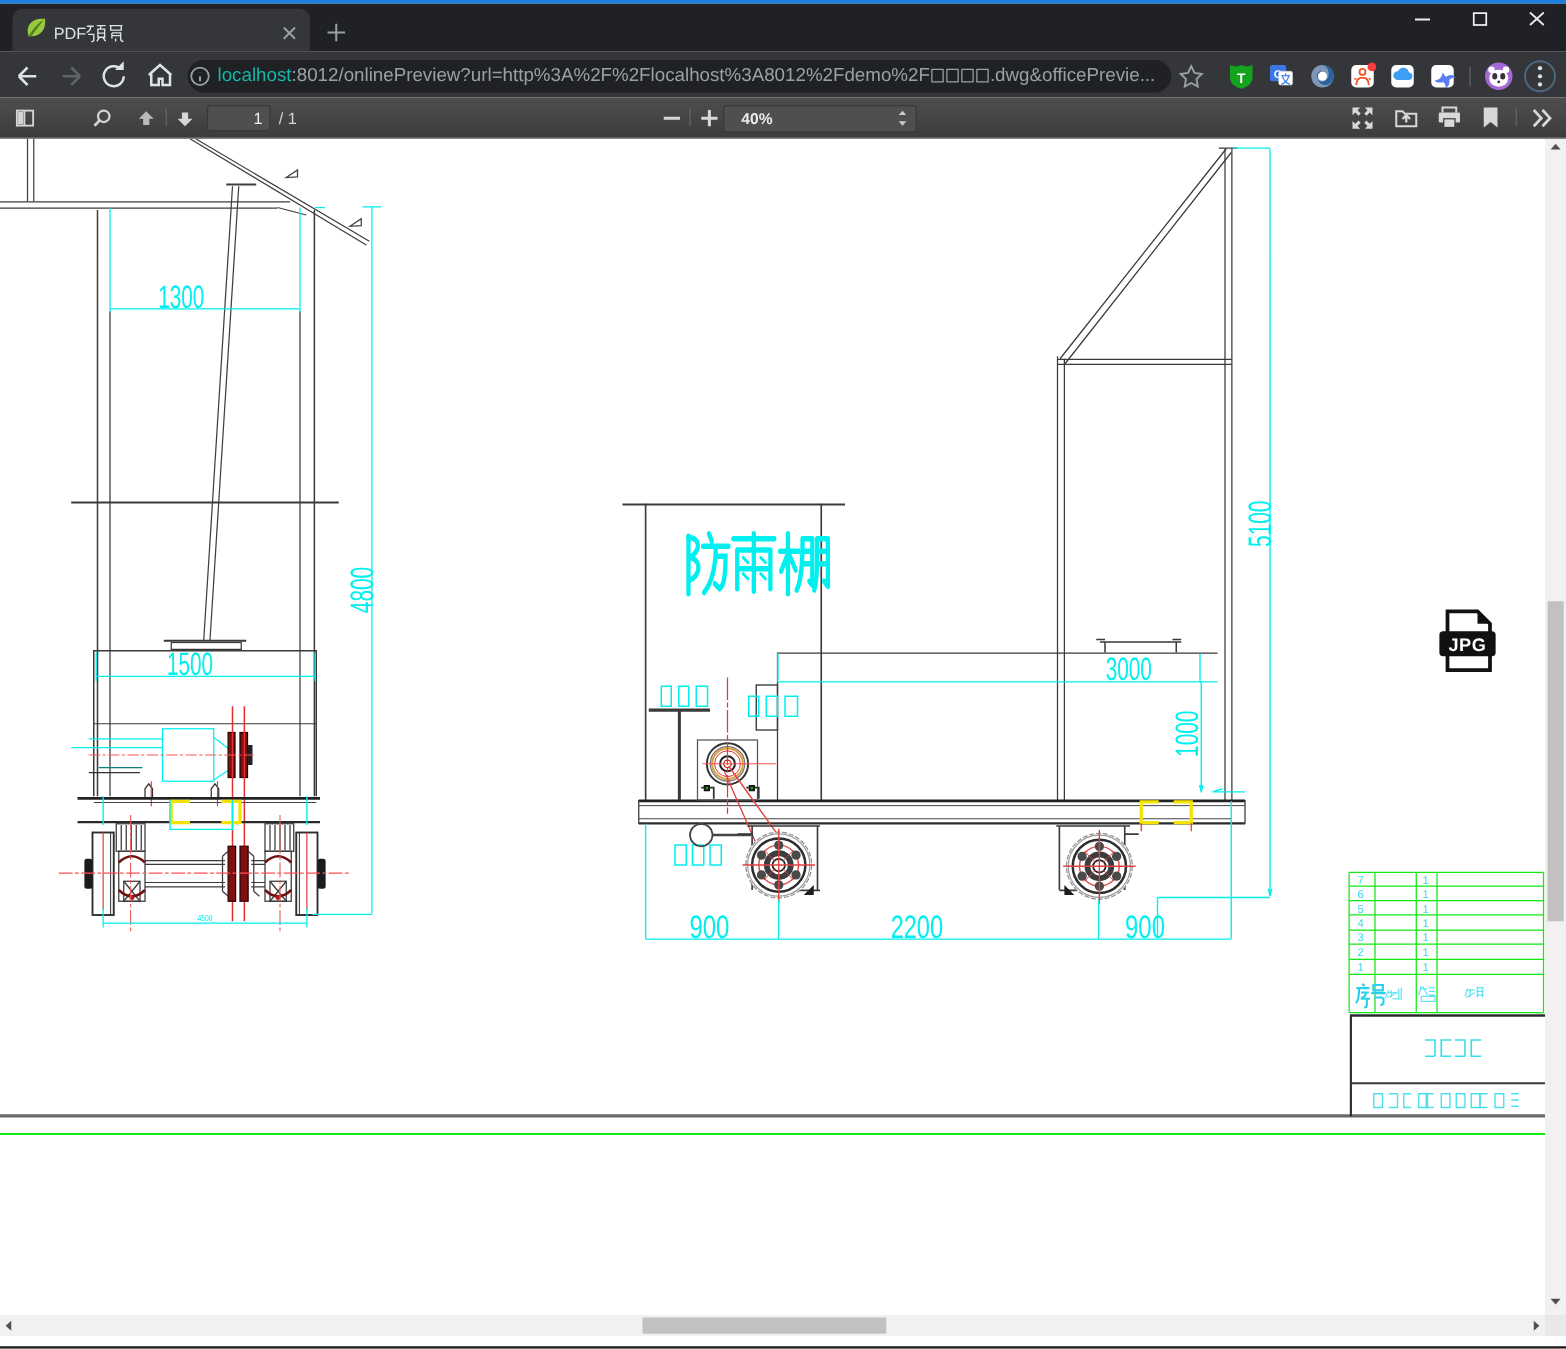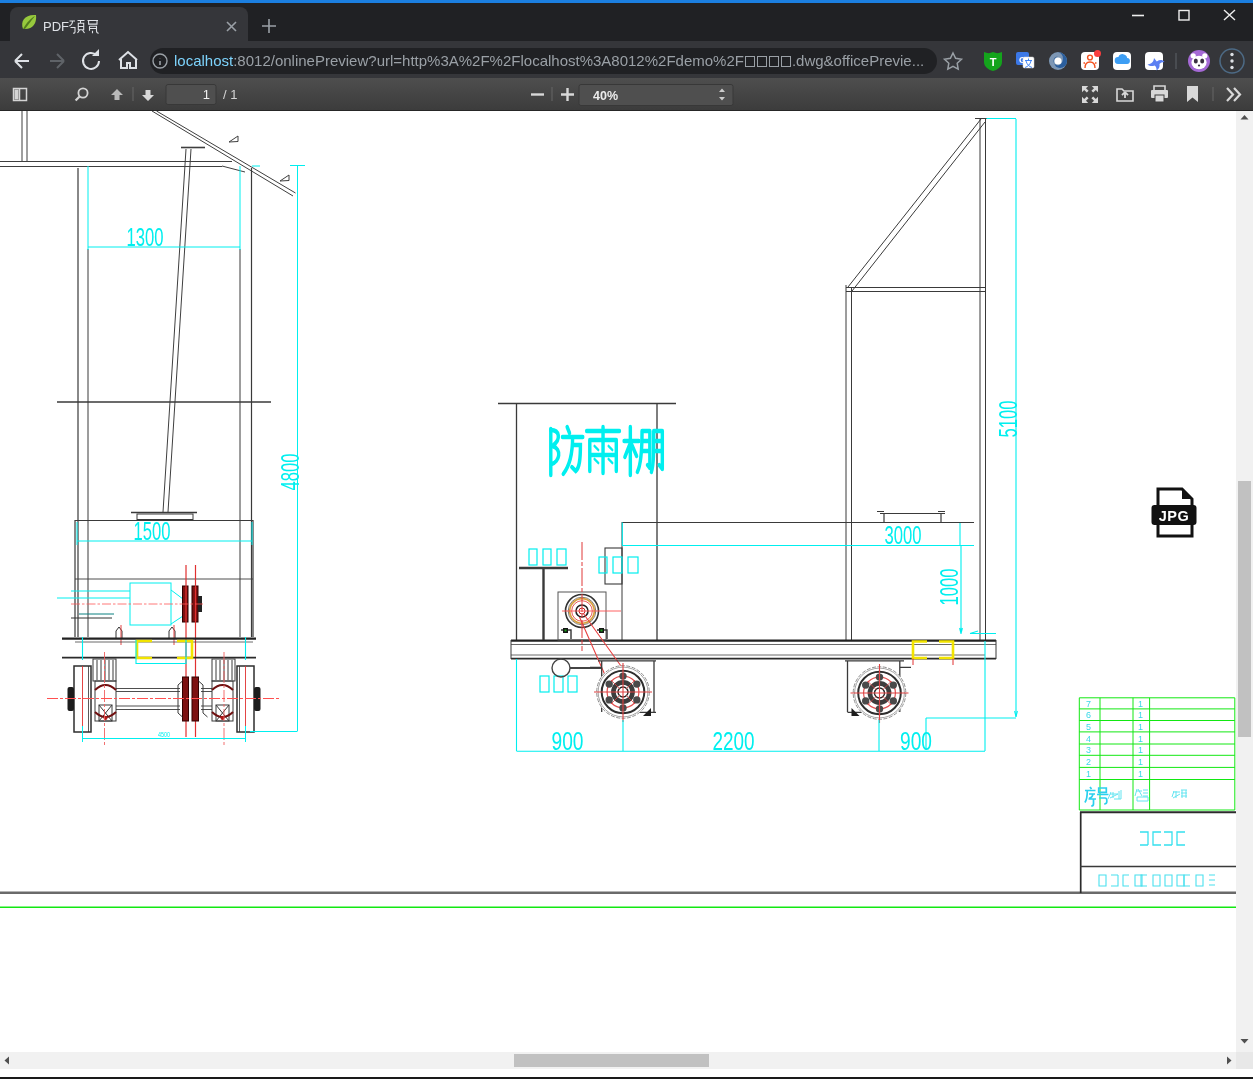--- a/index.html
+++ b/index.html
@@ -20,21 +20,21 @@
 #botwhite{left:0;top:1069px;width:1253px;height:8px;background:#fff}
 #botbar{left:0;top:1077px;width:1253px;height:2px;background:#1a1a1a}
 .cjkbox{display:inline-block;width:10px;height:11px;border:1px solid #9aa0a6;margin:0 1px;vertical-align:-1px}
 .dim{fill:#00efef;font-size:26px;text-anchor:middle}
 </style></head>
 <body>
 <div class="abs" id="blueline"></div>
 <div class="abs" id="tabbar"></div>
 <div class="abs" id="tab"></div>
 <div class="abs" id="navbar"></div>
-<div class="abs" id="addr"><span style="padding-left:24px;color:#7dd3fc">localhost</span>:8012/onlinePreview?url=http%3A%2F%2Flocalhost%3A8012%2Fdemo%2F<span class="cjkbox"></span><span class="cjkbox"></span><span class="cjkbox"></span><span class="cjkbox"></span>.dwg&amp;officePrevie...</div>
+<div class="abs" id="addr"><span style="padding-left:24px;color:#14b8a6">localhost</span>:8012/onlinePreview?url=http%3A%2F%2Flocalhost%3A8012%2Fdemo%2F<span class="cjkbox"></span><span class="cjkbox"></span><span class="cjkbox"></span><span class="cjkbox"></span>.dwg&amp;officePrevie...</div>
 <div class="abs" id="pdfbar"></div>
 <svg class="abs" id="chromeicons" style="left:0;top:0" width="1253" height="111" viewBox="0 0 1253 111">
 
 <path d="M23,29 C20,21 25,14 36,15 C37,23 33,29 25,29 Z" fill="#97c93d"></path>
 <path d="M23,29 C27,22 31,18 35,16 C31,21 28,25 25,29 Z" fill="#527c1e"></path>
 
 <text x="43" y="31" font-size="13" fill="#dee1e6">PDF</text>
 
 <g stroke="#dee1e6" stroke-width="1.1" fill="none">
 <path d="M69.5,21 h5.5 M72.5,21 c0,2.6 -1,4 -3.2,5 M70.5,27.5 h4.5 v4.5 c0,1 -0.6,1.3 -2,1.3 M77.5,20.5 h7 M80.5,20.5 v2.6 M78.3,23.3 h5.4 v6.5 h-5.4 Z M78.3,26.5 h5.4 M79.5,30 l-2,3 M82.5,30 l2,3"></path>

